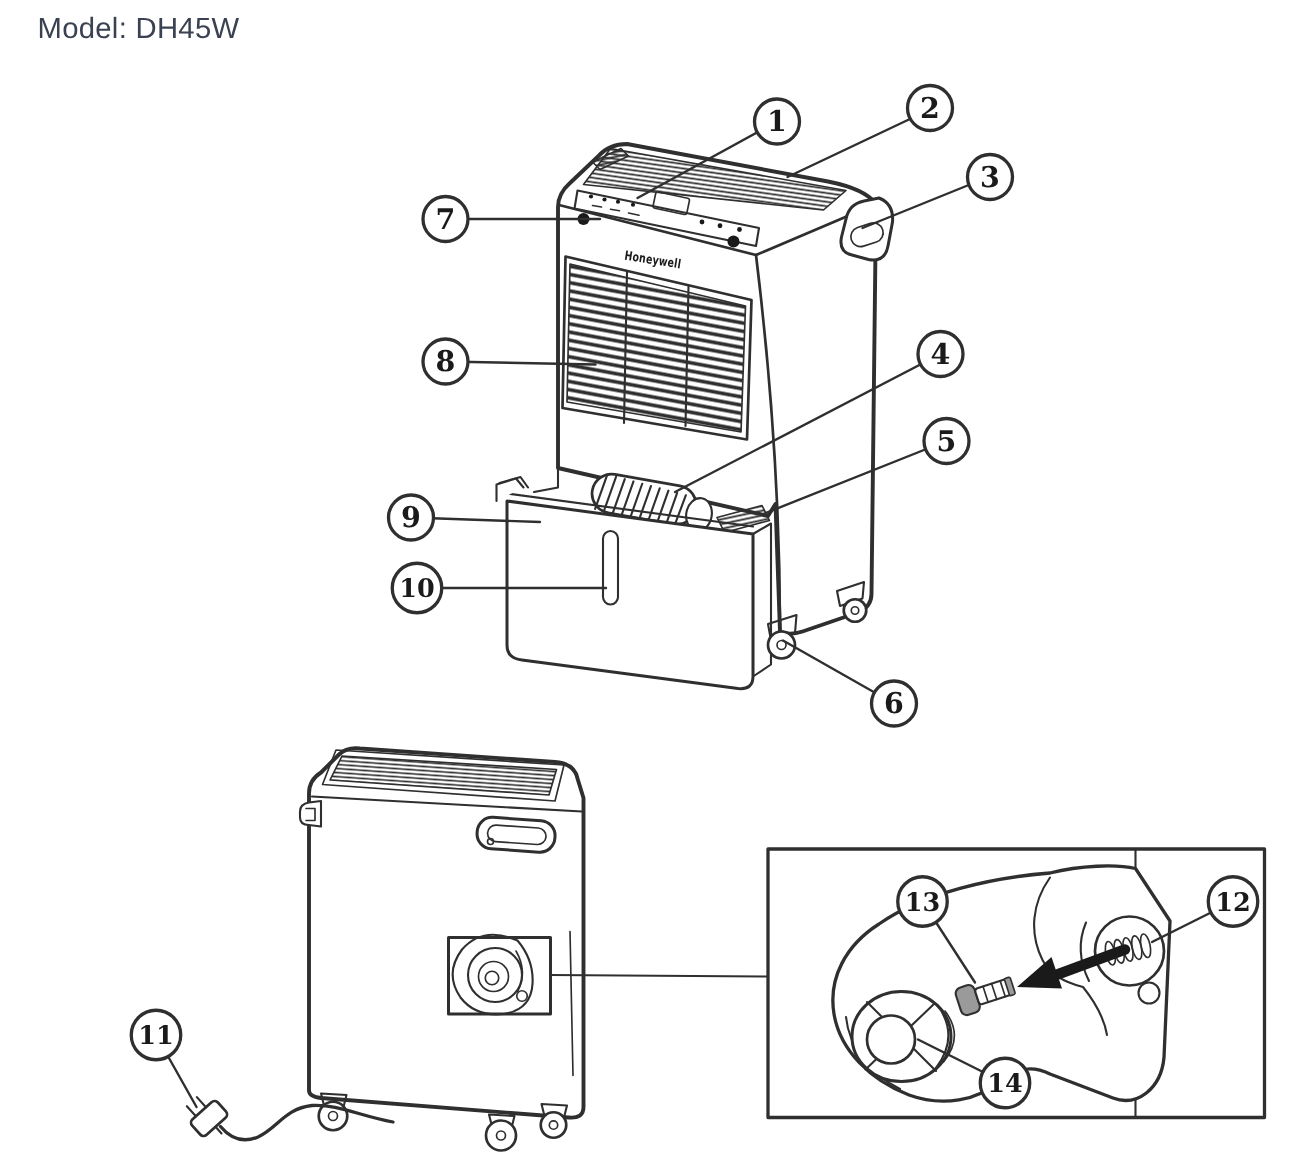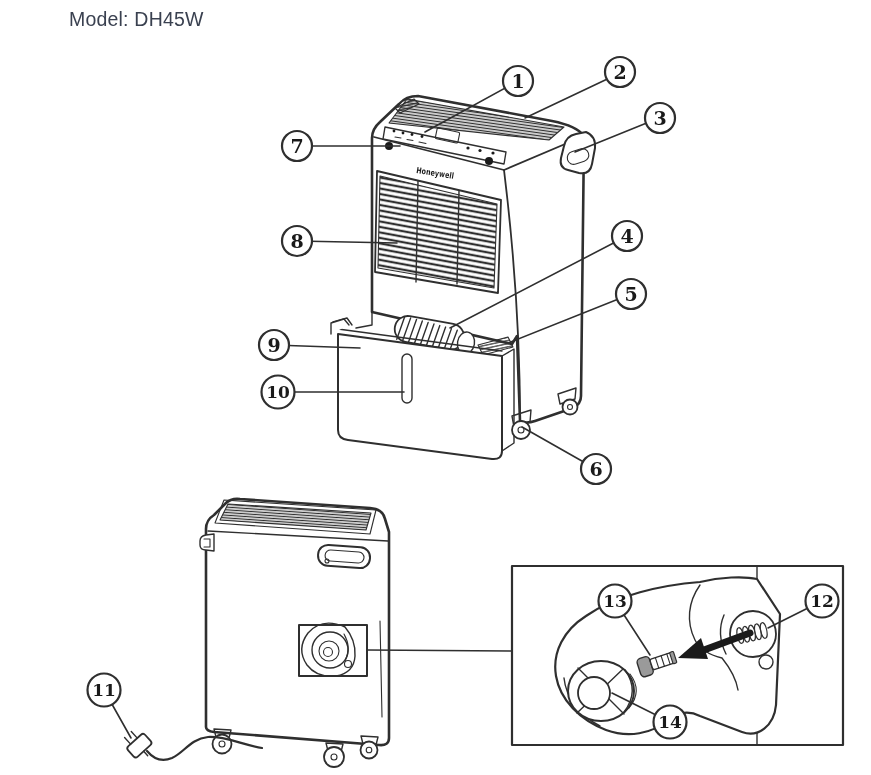--- a/index.html
+++ b/index.html
@@ -1,19 +1,19 @@
 <!DOCTYPE html>
 <html style="--ink: #2f2f2f; --accent-dark: #1a1a1a; --title-text: #3a4150; --plug-gray: #9a9a9a; --background: #ffffff;"><head>
 <meta charset="utf-8">
 <style>
   html,body{margin:0;padding:0;background:#fff;}
   .canvas{position:relative;width:871px;height:775px;background:var(--background,#fff);overflow:hidden;
           font-family:"Liberation Sans",sans-serif;}
   .title{position:absolute;left:25px;top:8px;font-size:19.5px;font-weight:500;letter-spacing:.2px;
-         color:var(--title-text,#3a4150);margin-left:44px;}
+         color:var(--title-text,#3a4150);}
   #diagram{position:absolute;left:0;top:0;}
   #diagram *{stroke:var(--ink,#2f2f2f);fill:none;stroke-width:1.5;stroke-linecap:round;stroke-linejoin:round;}
   #diagram .fw{fill:var(--background,#fff);}
   #diagram .fd{fill:var(--accent-dark,#1a1a1a);stroke:none;}
   #diagram .fg{fill:var(--plug-gray,#9a9a9a);}
   #diagram .hA{fill:url(#hA);}
   #diagram .hB{fill:url(#hB);}
   #diagram .hC{fill:url(#hC);}
   #diagram .hD{fill:url(#hD);}
   #diagram .pl-a{stroke-width:1.25;}

